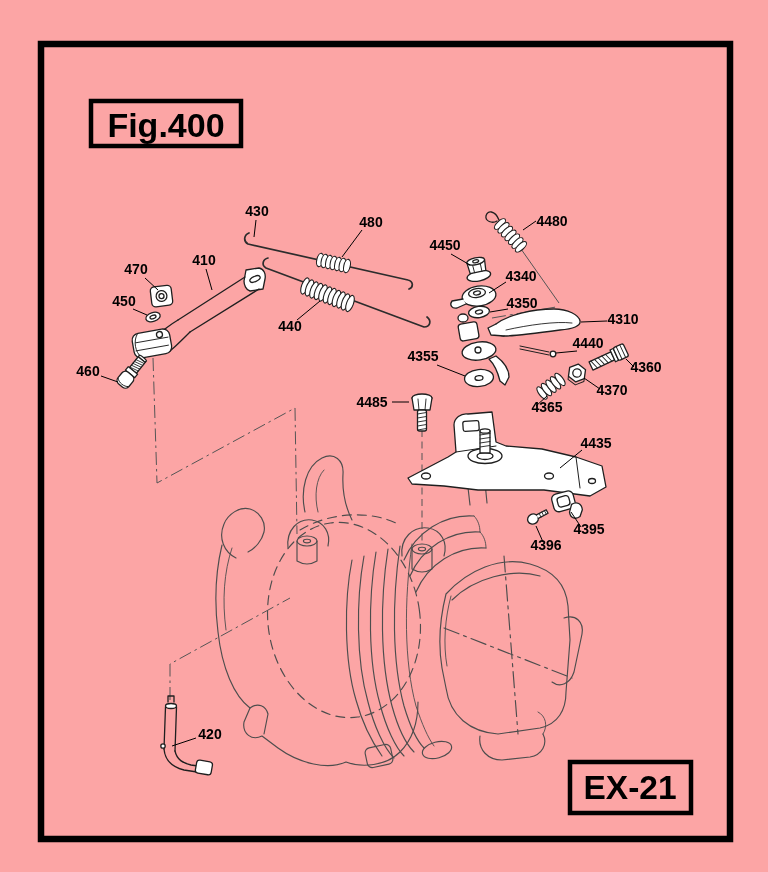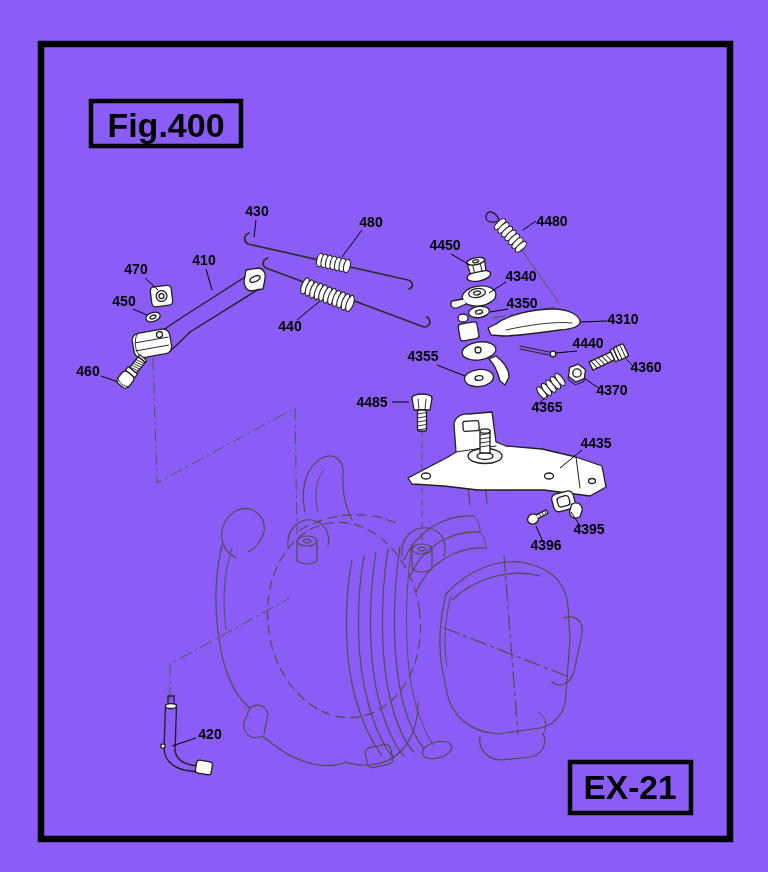--- a/index.html
+++ b/index.html
@@ -1,16 +1,16 @@
 <!DOCTYPE html>
 <html><head>
 <meta charset="utf-8">
 <style>
   html,body{margin:0;padding:0;background:#fff;}
-  .page{position:relative;width:768px;height:872px;background:#8b5cf6;overflow:hidden;}
+  .page{position:relative;width:768px;height:872px;background:#fca5a5;overflow:hidden;}
   svg{position:absolute;top:0;left:0;}
   text{font-family:"Liberation Sans",sans-serif;}
   .part-label{font-weight:bold;font-size:14px;fill:#000;}
   .box-label{font-weight:bold;fill:#000;}
 </style>
 </head>
 <body>
 
 <div class="page">
 <svg width="768" height="872" viewBox="0 0 768 872">

